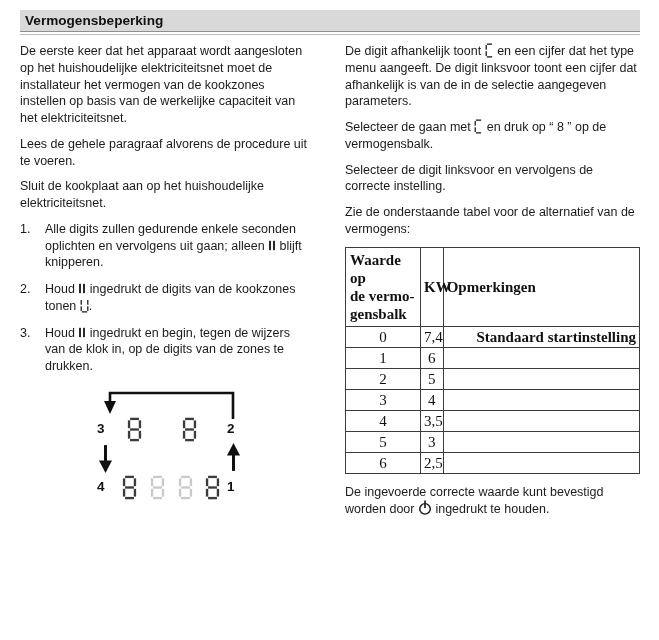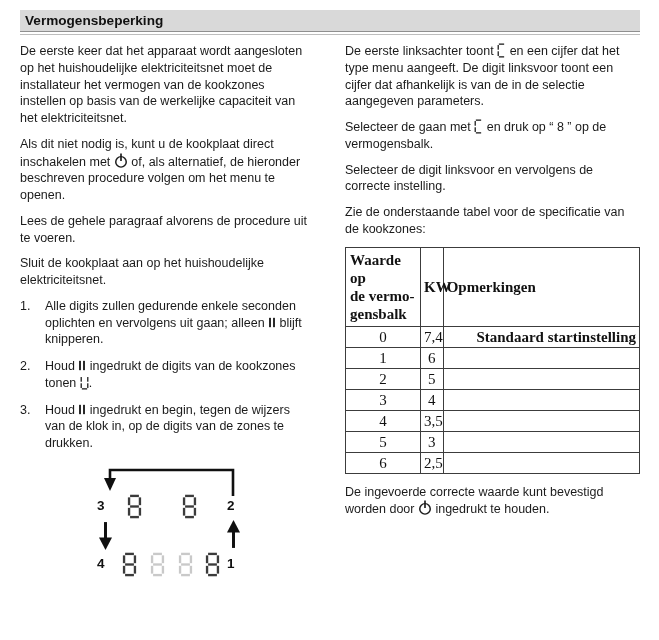--- a/index.html
+++ b/index.html
@@ -123,23 +123,20 @@
     <h1>Vermogensbeperking</h1>
   </header>
   <hr class="title-rule">
 
   <div class="columns">
 
     <section class="col">
 
       <p class="para">De eerste keer dat het apparaat wordt aangesloten op het huishoudelijke elektriciteitsnet moet de installateur het vermogen van de kookzones instellen op basis van de werkelijke capaciteit van het elektriciteitsnet.</p>
 
-      <p class="para"><span>Als dit niet nodig is, kunt u de kookplaat direct inschakelen met </span><svg class="ic ic-power">
-            <use href="#powerSym"></use>
-          </svg><span> of, als alternatief, de hieronder beschreven procedure volgen om het menu te openen.</span></p>
 
       <p class="para">Lees de gehele paragraaf alvorens de procedure uit te voeren.</p>
 
       <p class="para">Sluit de kookplaat aan op het huishoudelijke elektriciteitsnet.</p>
 
       <div class="olist">
 
         <div class="oitem">
           <span class="onum">1.</span>
           <div class="otext"><span>Alle digits zullen gedurende enkele seconden oplichten en vervolgens uit gaan; alleen </span><svg class="ic ic-pause">
@@ -197,31 +194,31 @@
         <svg class="digit d-f seg-dark">
             <use href="#seg8"></use>
           </svg>
         <span class="zl z1">1</span>
       </div>
 
     </section>
 
     <section class="col">
 
-      <p class="para"><span>De eerste linksachter toont </span><svg class="ic ic-seg">
+      <p class="para"><span>De digit afhankelijk toont </span><svg class="ic ic-seg">
             <use href="#segC"></use>
           </svg><span> en een cijfer dat het type menu aangeeft. De digit linksvoor toont een cijfer dat afhankelijk is van de in de selectie aangegeven parameters.</span></p>
 
       <p class="para"><span>Selecteer de gaan met </span><svg class="ic ic-seg">
             <use href="#segC"></use>
           </svg><span> en druk op “ 8 ” op de vermogensbalk.</span></p>
 
       <p class="para">Selecteer de digit linksvoor en vervolgens de correcte instelling.</p>
 
-      <p class="para">Zie de onderstaande tabel voor de specificatie van de kookzones:</p>
+      <p class="para">Zie de onderstaande tabel voor de alternatief van de vermogens:</p>
 
       <table class="power">
         <thead>
           <tr>
             <th class="h-value">Waarde op
 de vermo-
 gensbalk</th>
             <th class="h-kw">KW</th>
             <th class="h-notes">Opmerkingen</th>
           </tr>

